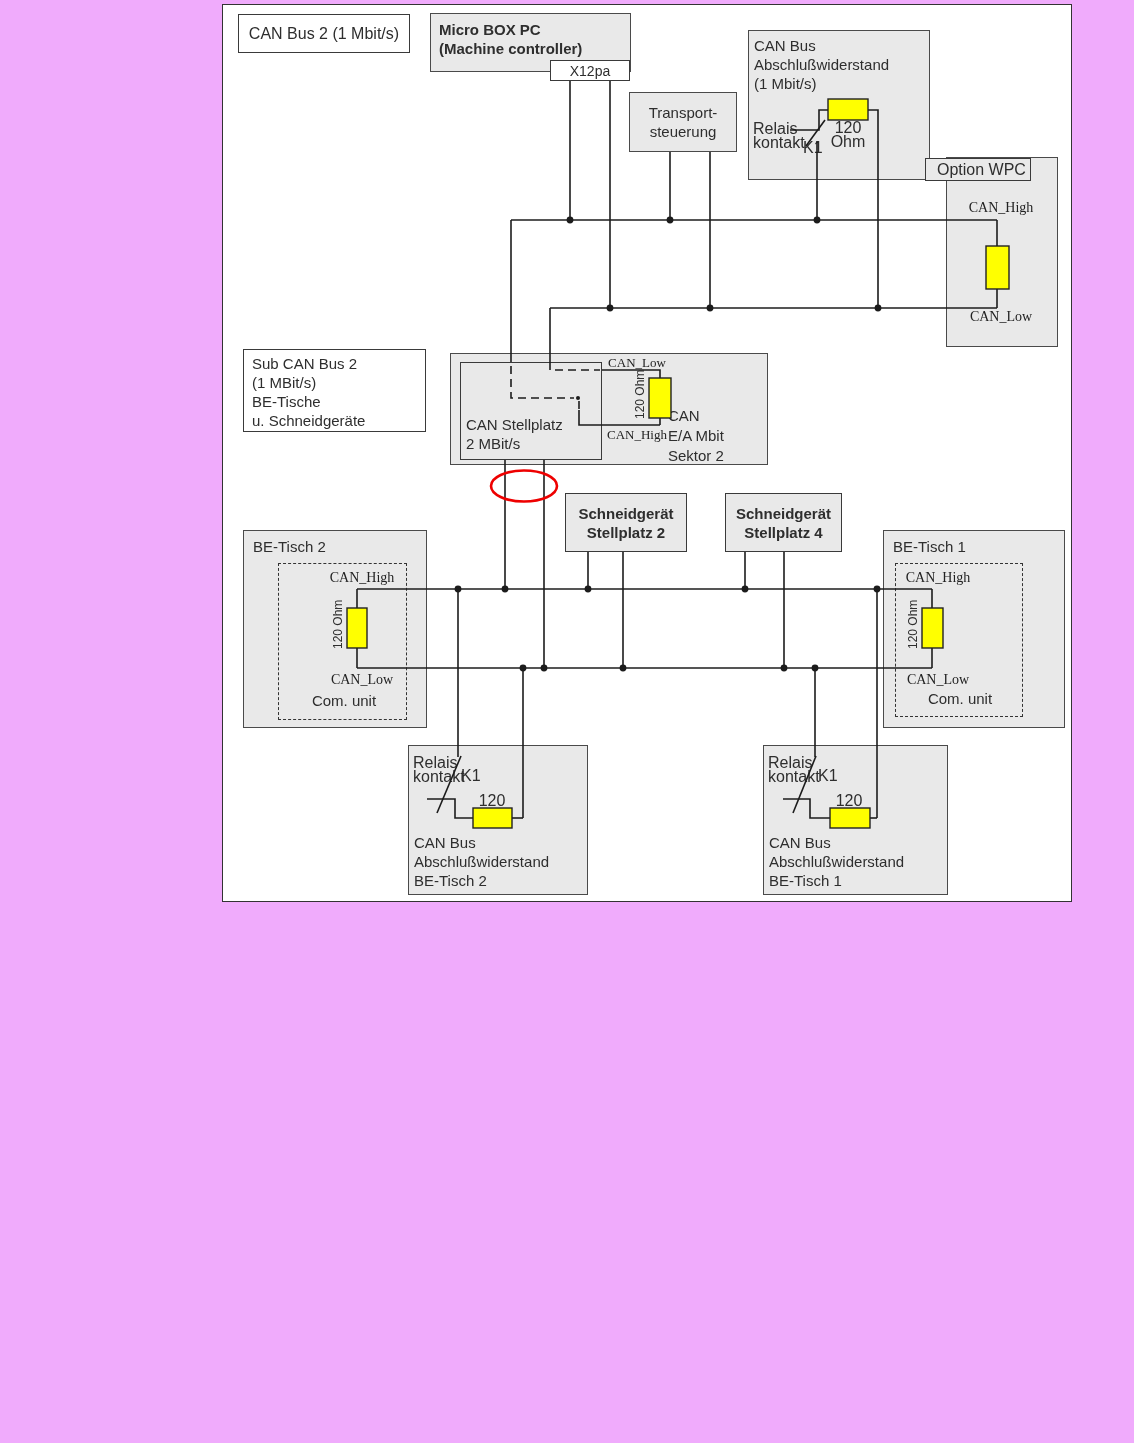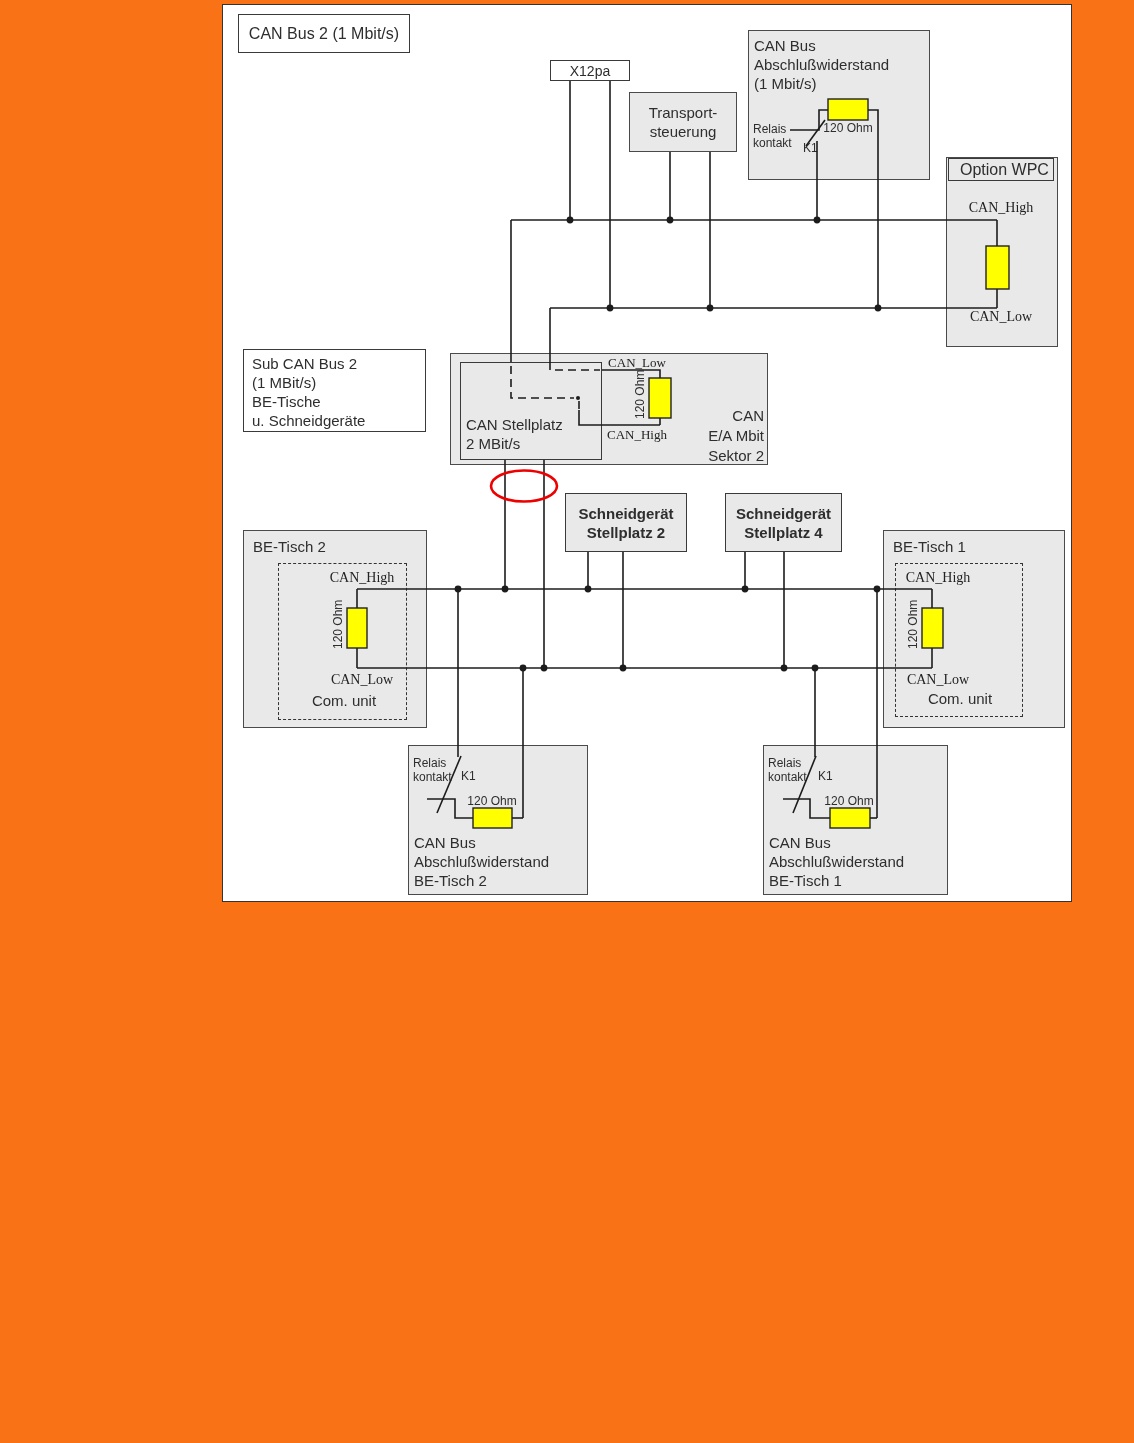--- a/index.html
+++ b/index.html
@@ -4,57 +4,61 @@
 <style>
   :root{
     --box-fill:#e9e9e9;
     --wire:#1c1c1c;
     --border-c:#4a4a4a;
     --resistor:#ffff00;
     --highlight:#ee0000;
     --text-c:#2e2e2e;
   }
   html,body{margin:0;padding:0;background:#fff;}
-  #page{position:relative;width:1134px;height:1443px;background:#f97316;
+  #page{position:relative;width:1134px;height:1443px;background:#f0abfc;
         font-family:"Liberation Sans",sans-serif;color:var(--text-c);overflow:hidden;}
   .abs{position:absolute;box-sizing:border-box;}
   .box{position:absolute;box-sizing:border-box;background:var(--box-fill);
        border:1.6px solid var(--border-c);}
   .wbox{background:#fff;border:1.6px solid #3a3a3a;}
   .t15{font-size:15px;line-height:19px;}
   .t16{font-size:16px;line-height:20px;}
   .t14{font-size:14px;line-height:18px;}
-  .t12{font-size:12px;line-height:14px;}
+  .t12{font-size:16px;line-height:14px;}
   .bold{font-weight:bold;}
   .ctr{display:flex;align-items:center;justify-content:center;text-align:center;}
   .serif{font-family:"Liberation Serif",serif;font-size:14px;line-height:16px;
          text-align:center;color:#222;}
   .serif13{font-size:13px;line-height:15px;}
   .rot{transform:rotate(-90deg);transform-origin:center;font-size:12px;line-height:14px;
        text-align:center;white-space:nowrap;}
   .dashedbox{position:absolute;box-sizing:border-box;border:1.7px dashed #333;}
-  .rightal{text-align:right;}
+  .rightal{}
   svg.overlay{position:absolute;left:0;top:0;z-index:5;pointer-events:none;}
   .wire{stroke:var(--wire);stroke-width:1.6;fill:none;}
   .dash{stroke-dasharray:8,5;}
   .dot{fill:var(--wire);stroke:none;}
   .res{fill:var(--resistor);stroke:#222;stroke-width:1.4;}
   .ring{stroke:var(--highlight);stroke-width:2.6;fill:none;}
 </style>
 </head>
 <body>
 
 <div id="page">
 
   <div class="abs" style="left:222px;top:4px;width:850px;height:898px;border:1.6px solid #333;background:#fff;"></div>
 
   <div class="box wbox ctr t16" style="left:238px;top:14px;width:172px;height:39px;">
     <span>CAN Bus 2 (1 Mbit/s)</span>
   </div>
 
+  <div class="box t15 bold" style="left:430px;top:13px;width:201px;height:59px;padding:6px 8px;">
+    <div>Micro BOX PC</div>
+    <div>(Machine controller)</div>
+  </div>
   <div class="box wbox ctr t14" style="left:550px;top:60px;width:80px;height:21px;">
     <span>X12pa</span>
   </div>
 
   <div class="box ctr t15" style="left:629px;top:92px;width:108px;height:60px;">
     <div>
       <div>Transport-</div>
       <div>steuerung</div>
     </div>
   </div>
@@ -66,21 +70,21 @@
     <div>(1 Mbit/s)</div>
   </div>
   <div class="abs t12" style="left:753px;top:122px;">
     <div>Relais</div>
     <div>kontakt</div>
   </div>
   <div class="abs t12" style="left:803px;top:141px;">K1</div>
   <div class="abs t12 ctr" style="left:820px;top:121px;width:56px;">120 Ohm</div>
 
   <div class="box" style="left:946px;top:157px;width:112px;height:190px;"></div>
-  <div class="box t16" style="left:948px;top:158px;width:106px;height:23px;border-color:#3a3a3a;">
+  <div class="box t16" style="left:925px;top:158px;width:106px;height:23px;border-color:#3a3a3a;">
     <div style="padding:1px 0 0 11px;">Option WPC</div>
   </div>
   <div class="abs serif" style="left:960px;top:200px;width:82px;">CAN_High</div>
   <div class="abs serif" style="left:960px;top:309px;width:82px;">CAN_Low</div>
 
   <div class="box wbox t15" style="left:243px;top:349px;width:183px;height:83px;padding:4px 0 0 8px;">
     <div>Sub CAN Bus 2</div>
     <div>(1 MBit/s)</div>
     <div>BE-Tische</div>
     <div>u. Schneidgeräte</div>

